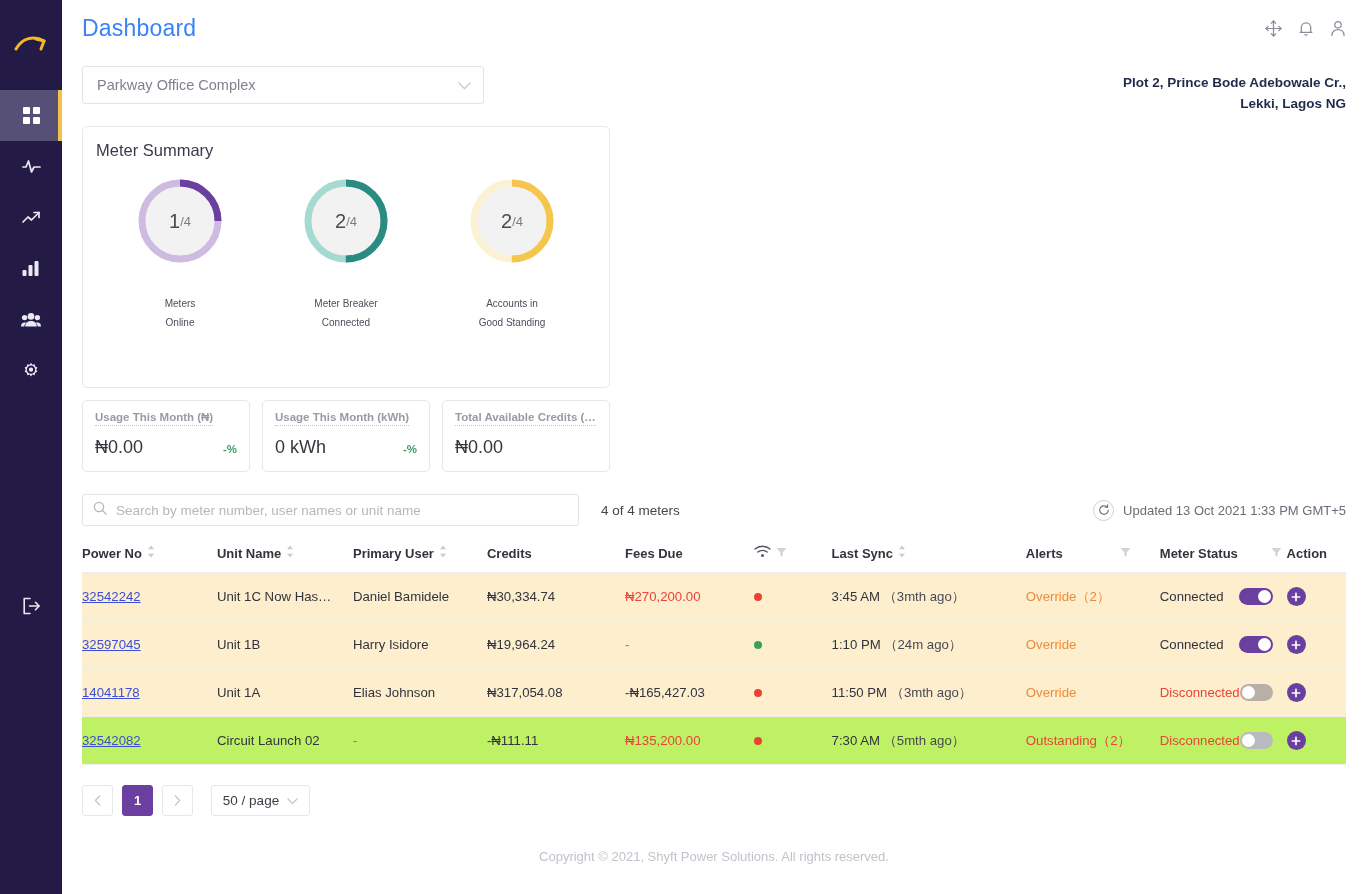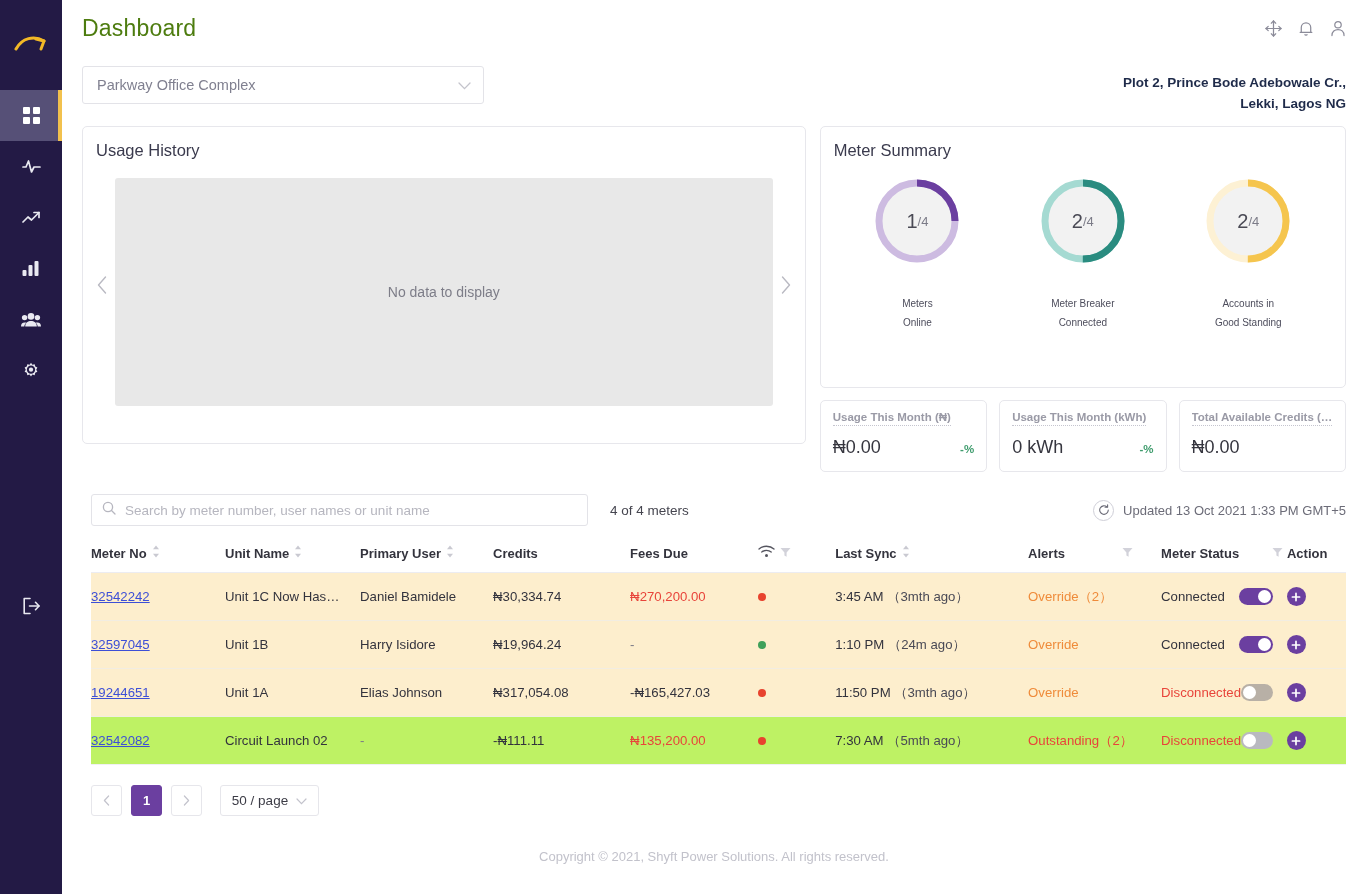--- a/index.html
+++ b/index.html
@@ -46,21 +46,21 @@
   .main {
     flex: 1; position: relative; background: #fff;
     display: flex; flex-direction: column;
     overflow: hidden;
   }
   .topbar {
     height: 56px; padding: 0 20px 0 20px;
     display: flex; align-items: center; justify-content: space-between;
   }
   .page-title {
-    font-size: 23px; color: #4d7c0f; font-weight: 400;
+    font-size: 23px; color: #3b82f6; font-weight: 400;
     letter-spacing: .2px; padding-left: 0px;
   }
   .top-icons { display: flex; align-items: center; gap: 16px; }
   .top-icons .ic { cursor: pointer; line-height: 0; }
 
   .subbar {
     display: flex; align-items: flex-start; justify-content: space-between;
     padding: 10px 20px 0 20px;
   }
   .site-select {
@@ -137,21 +137,21 @@
     overflow: hidden; text-overflow: ellipsis;
   }
   .stat-bottom {
     display: flex; align-items: baseline; justify-content: space-between;
     margin-top: 7px;
   }
   .stat-value { font-size: 18px; color: #36363f; }
   .stat-delta { font-size: 11.5px; color: #3f9c6d; font-weight: bold; }
 
   
-  .table-wrap { padding: 18px 20px 0 29px; }
+  .table-wrap { padding: 18px 20px 0 20px; }
   .table-toolbar {
     display: flex; align-items: center; height: 40px; margin-bottom: 6px;
   }
   .search-box {
     width: 497px; height: 32px; border: 1px solid #e3e3e8; border-radius: 3px;
     display: flex; align-items: center; gap: 9px; padding: 0 10px;
     background: #fff;
   }
   .search-box input {
     border: 0; outline: 0; flex: 1; font-size: 13.5px; color: #3a3a46;
@@ -341,36 +341,20 @@
         </span>
       </div>
       <div class="address">
         <div>Plot 2, Prince Bode Adebowale Cr.,</div>
         <div>Lekki, Lagos NG</div>
       </div>
     </div>
 
     <div class="panels">
 
-      <div class="panel usage-panel">
-        <div class="panel-title">Usage History</div>
-        <div class="usage-stage">
-          <span>No data to display</span>
-        </div>
-        <div class="carousel-arrow left">
-          <svg width="10" height="18" viewBox="0 0 10 18">
-              <path d="M8.5 1 L1.5 9 L8.5 17" stroke="currentColor" stroke-width="1.4" fill="none" stroke-linecap="round" stroke-linejoin="round"></path>
-            </svg>
-        </div>
-        <div class="carousel-arrow right">
-          <svg width="10" height="18" viewBox="0 0 10 18">
-              <path d="M1.5 1 L8.5 9 L1.5 17" stroke="currentColor" stroke-width="1.4" fill="none" stroke-linecap="round" stroke-linejoin="round"></path>
-            </svg>
-        </div>
-      </div>
 
       <div class="right-col">
         <div class="panel meter-panel">
           <div class="panel-title">Meter Summary</div>
           <div class="donuts">
 
             <div class="donut-item">
               <div class="donut">
                 <svg width="90" height="90" viewBox="0 0 90 90">
                   <circle cx="45" cy="45" r="38" fill="#f2f2f2"></circle>
@@ -487,21 +471,21 @@
             <col style="width:76px">
           <col style="width:190px">
             <col style="width:131px">
             <col style="width:124px">
           <col style="width:58px">
         </colgroup>
         <thead>
           <tr>
             <th>
               <div class="hwrap">
-                <span>Meter No</span>
+                <span>Power No</span>
                 <span>
                   <svg width="8" height="13" viewBox="0 0 8 13">
                     <path d="M4 0.5 L7 4.3 H1 Z" fill="#c9c9d1"></path>
                       <path d="M4 12.5 L7 8.7 H1 Z" fill="#c9c9d1"></path>
                   </svg>
                 </span>
               </div>
             </th>
             <th>
               <div class="hwrap">
@@ -637,21 +621,21 @@
             <td>
               <span class="plus-btn">
                 <svg width="10" height="10" viewBox="0 0 10 10">
                     <path d="M5 1.4 V8.6 M1.4 5 H8.6" stroke="#fff" stroke-width="1.7" stroke-linecap="round"></path>
                   </svg>
               </span>
             </td>
           </tr>
 
           <tr class="highlight">
-            <td><span class="meter-link">19244651</span></td>
+            <td><span class="meter-link">14041178</span></td>
             <td>Unit 1A</td>
             <td>Elias Johnson</td>
             <td>₦317,054.08</td>
             <td>-₦165,427.03</td>
             <td><span class="dot red"></span></td>
             <td class="sync-cell">
               <span>11:50 PM</span>
               <span class="ago">（3mth ago）</span>
             </td>
             <td class="orange">Override</td>

